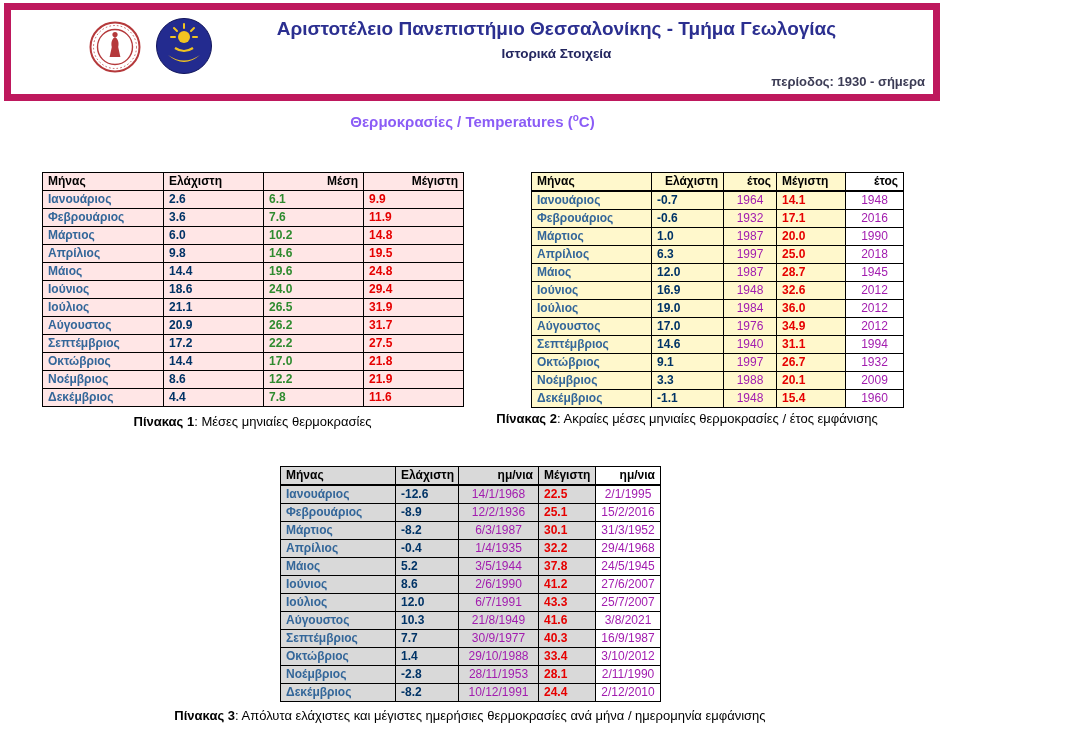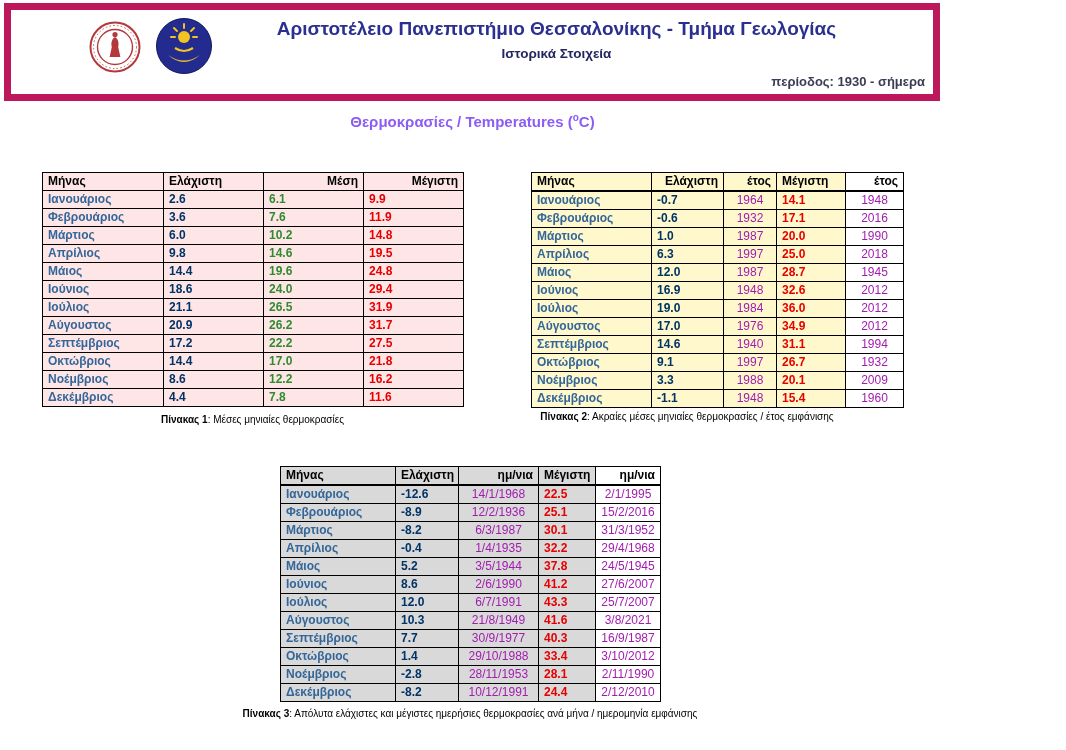--- a/index.html
+++ b/index.html
@@ -57,21 +57,21 @@
   .c-year  { color:#a21caf; font-weight:normal; text-align:center; }
   .al-l { text-align:left; }
   .al-r { text-align:left; }
   .al-c { text-align:left; }
   .bg-white { background:#fff; }
   th.al-l { text-align:left; }
   th.al-r { text-align:right; }
 
   
   .caption {
-    position:absolute; font-size:10px; line-height:1.18; color:#000;
+    position:absolute; font-size:13px; line-height:1.18; color:#000;
     text-align:center;
   }
   #cap1 { left:42px;  top:414px; width:421px; }
   #cap2 { left:493px; top:411px; width:388px; }
   #cap3 { left:170px; top:708px; width:600px; }
 </style>
 </head>
 <body>
 
 <div class="page">
@@ -189,21 +189,21 @@
         <tr>
           <td class="c-month">Οκτώβριος</td>
           <td class="c-min al-l">14.4</td>
           <td class="c-mean al-c">17.0</td>
           <td class="c-max al-r">21.8</td>
         </tr>
         <tr>
           <td class="c-month">Νοέμβριος</td>
           <td class="c-min al-l">8.6</td>
           <td class="c-mean al-c">12.2</td>
-          <td class="c-max al-r">16.2</td>
+          <td class="c-max al-r">21.9</td>
         </tr>
         <tr>
           <td class="c-month">Δεκέμβριος</td>
           <td class="c-min al-l">4.4</td>
           <td class="c-mean al-c">7.8</td>
           <td class="c-max al-r">11.6</td>
         </tr>
       </tbody>
   </table>
   <div class="caption" id="cap1">

